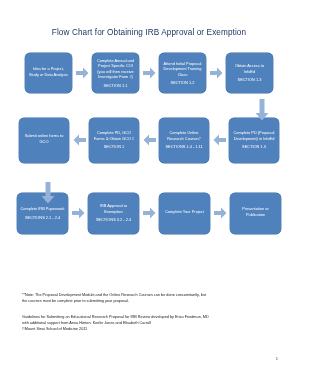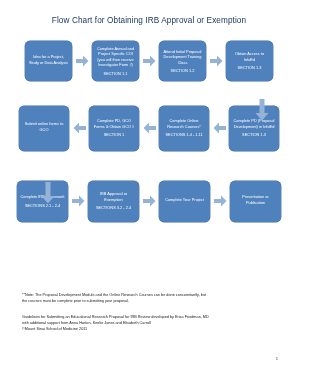--- a/index.html
+++ b/index.html
@@ -20,21 +20,21 @@
     height: 386px;
     position: relative;
     background: #fff;
     box-sizing: border-box;
   }
   .title {
     text-align: center;
     font-size: 8.2px;
     color: #1f3864;
     letter-spacing: 0.1px;
-    padding-top: 16px;
+    padding-top: 28px;
     font-weight: normal;
   }
   .rows {
     margin-top: 10px;
   }
   .row {
     display: flex;
     align-items: center;
     justify-content: center;
     margin-bottom: 0px;

